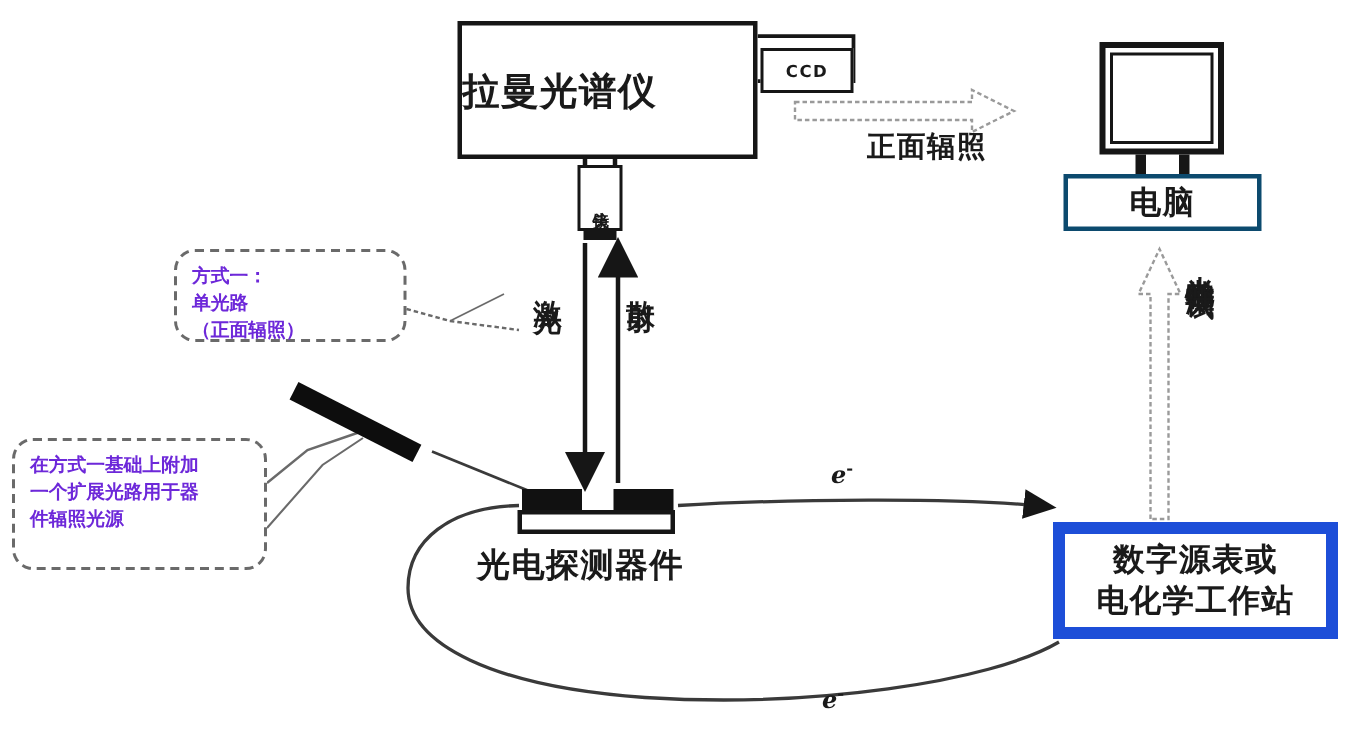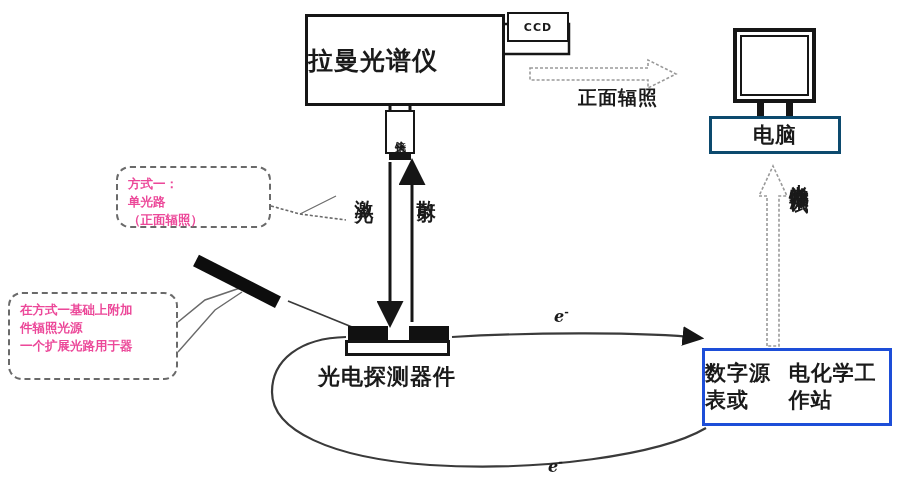--- a/index.html
+++ b/index.html
@@ -21,21 +21,21 @@
     border:3px solid #161616;background:#fff;
     display:flex;align-items:center;justify-content:flex-start;
   }
   .raman-box .lbl{
     font-size:25px;font-weight:bold;letter-spacing:1px;
     font-family:"DejaVu Sans","Liberation Sans",sans-serif;
   }
 
   
   .ccd-box{
-    left:507px;top:12px;width:62px;height:30px;
+    left:507px;top:32px;width:62px;height:30px;
     border:2px solid #161616;background:#fff;
     display:flex;align-items:center;justify-content:center;
   }
   .ccd-box .lbl{font-size:11px;font-weight:bold;letter-spacing:1px;}
 
   
   .probe-head{
     left:385px;top:110px;width:30px;height:44px;
     border:2px solid #161616;background:#fff;
     display:flex;flex-direction:column;align-items:center;justify-content:center;
@@ -60,22 +60,22 @@
   .pc-box{
     left:709px;top:116px;width:132px;height:38px;
     border:3px solid #0c4a6e;background:#fff;
     display:flex;align-items:center;justify-content:center;
   }
   .pc-box .lbl{font-size:21px;font-weight:bold;letter-spacing:1px;}
 
   
   .meter-box{
     left:702px;top:348px;width:190px;height:78px;
-    border:3px solid #1d4ed8;background:#fff;
-    display:flex;flex-direction:row;align-items:center;justify-content:center;
+    border:8px solid #1d4ed8;background:#fff;
+    display:flex;flex-direction:column;align-items:center;justify-content:center;
     line-height:1.28;
   }
   .meter-box .lbl{font-size:21px;font-weight:bold;letter-spacing:1px;}
 
   
   .det-body{
     left:345px;top:340px;width:105px;height:16px;
     border:3px solid #161616;background:#fff;
   }
   .det-pad-l{left:348px;top:326px;width:40px;height:15px;background:#111;}
@@ -112,21 +112,21 @@
     font-size:19px;font-weight:bold;
     writing-mode:vertical-rl;text-orientation:upright;
     letter-spacing:2px;line-height:1;
   }
 
   
   .callout{
     border:2px dashed #6a6a6a;border-radius:14px;background:#fff;
     padding:7px 10px;box-sizing:border-box;
     font-size:12.5px;font-weight:bold;line-height:1.45;
-    color:#ec4899;
+    color:#6d28d9;
   }
   .callout-1{left:116px;top:166px;width:155px;height:62px;}
   .callout-2{left:8px;top:292px;width:170px;height:88px;}
   .callout .ln{display:block;white-space:nowrap;}
 
   
   .e-label{
     font-size:16px;font-weight:bold;font-style:italic;
     font-family:"DejaVu Serif","Liberation Serif",serif;
   }
@@ -245,17 +245,17 @@
   </div>
 
   <div class="node callout callout-1">
     <span class="ln">方式一：</span>
     <span class="ln">单光路</span>
     <span class="ln">（正面辐照）</span>
   </div>
 
   <div class="node callout callout-2">
     <span class="ln">在方式一基础上附加</span>
+    <span class="ln">一个扩展光路用于器</span>
     <span class="ln">件辐照光源</span>
-    <span class="ln">一个扩展光路用于器</span>
   </div>
 
 </div>
 
 </body></html>

